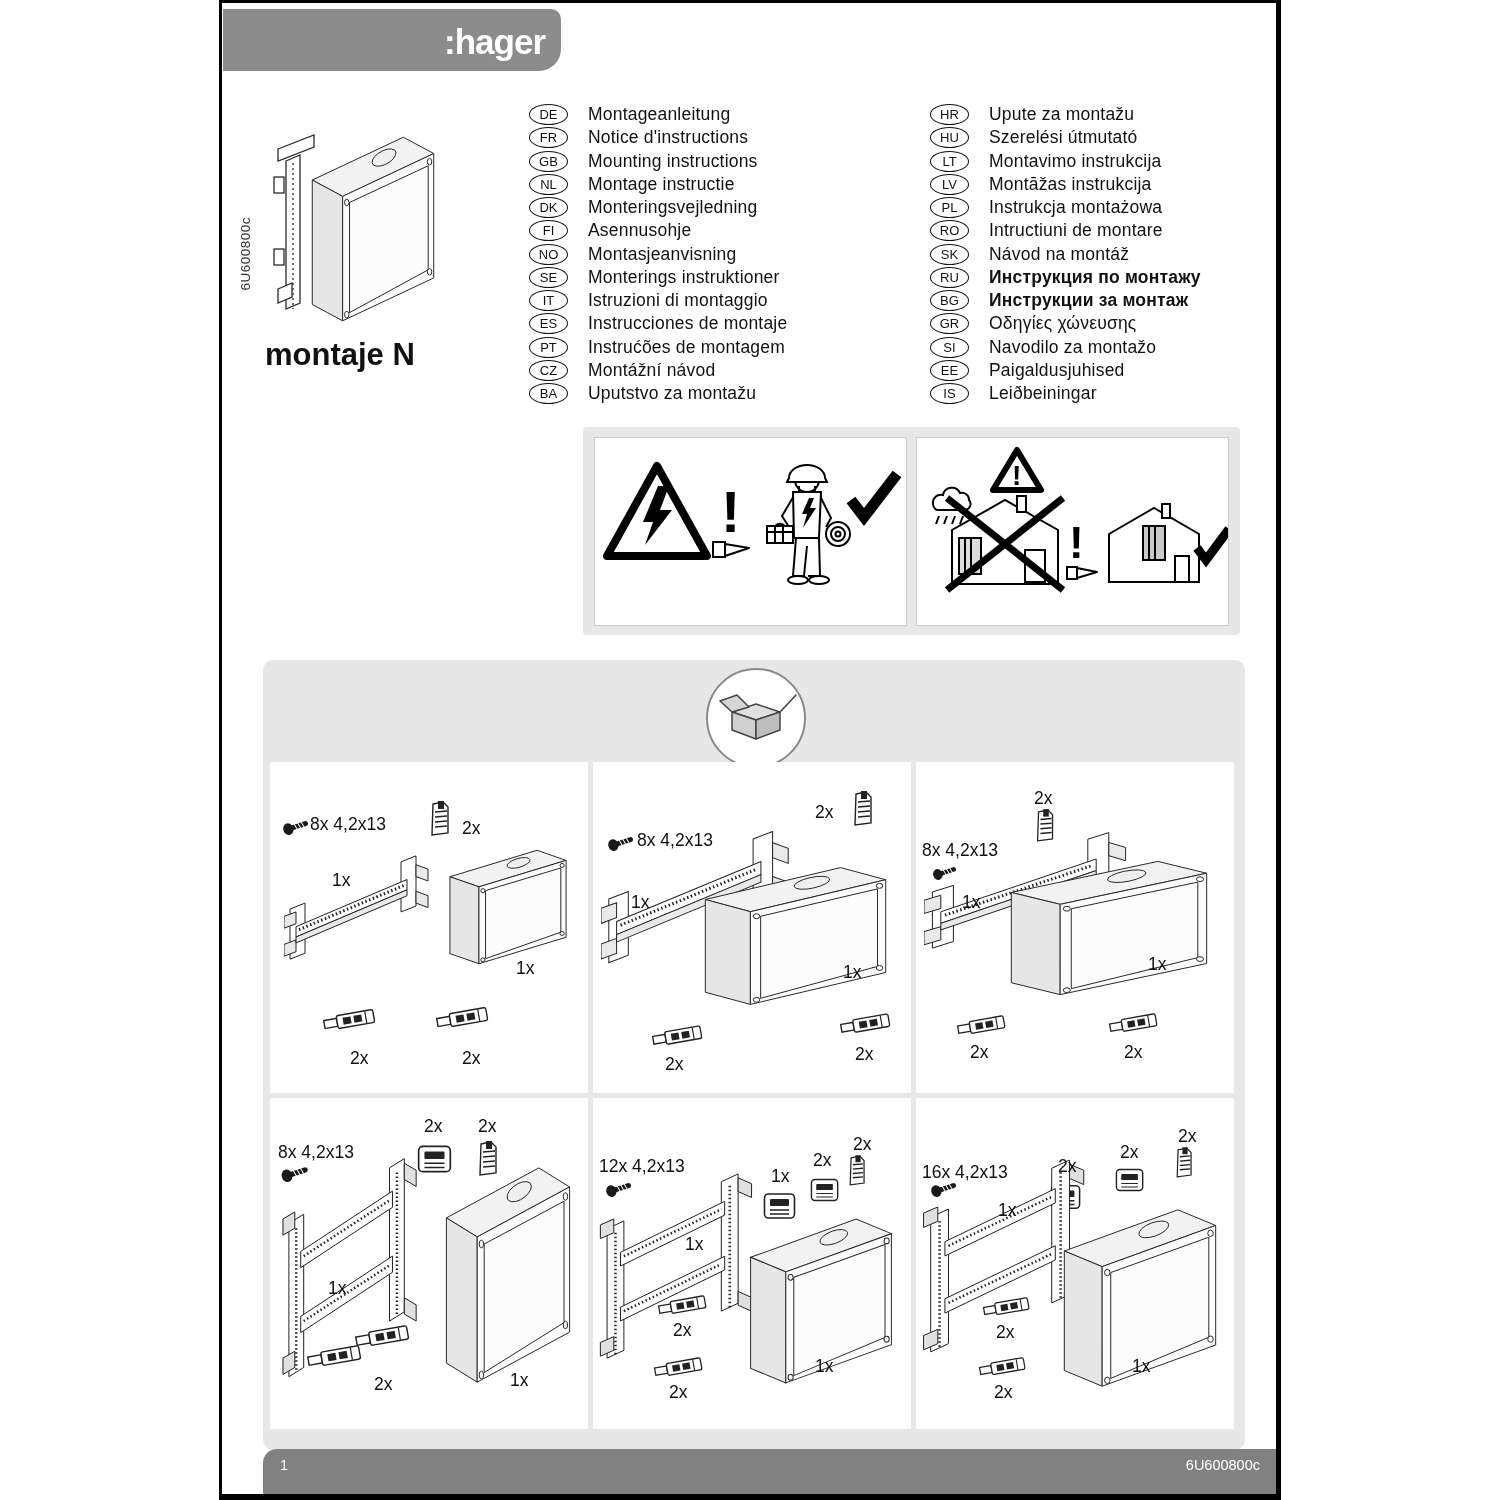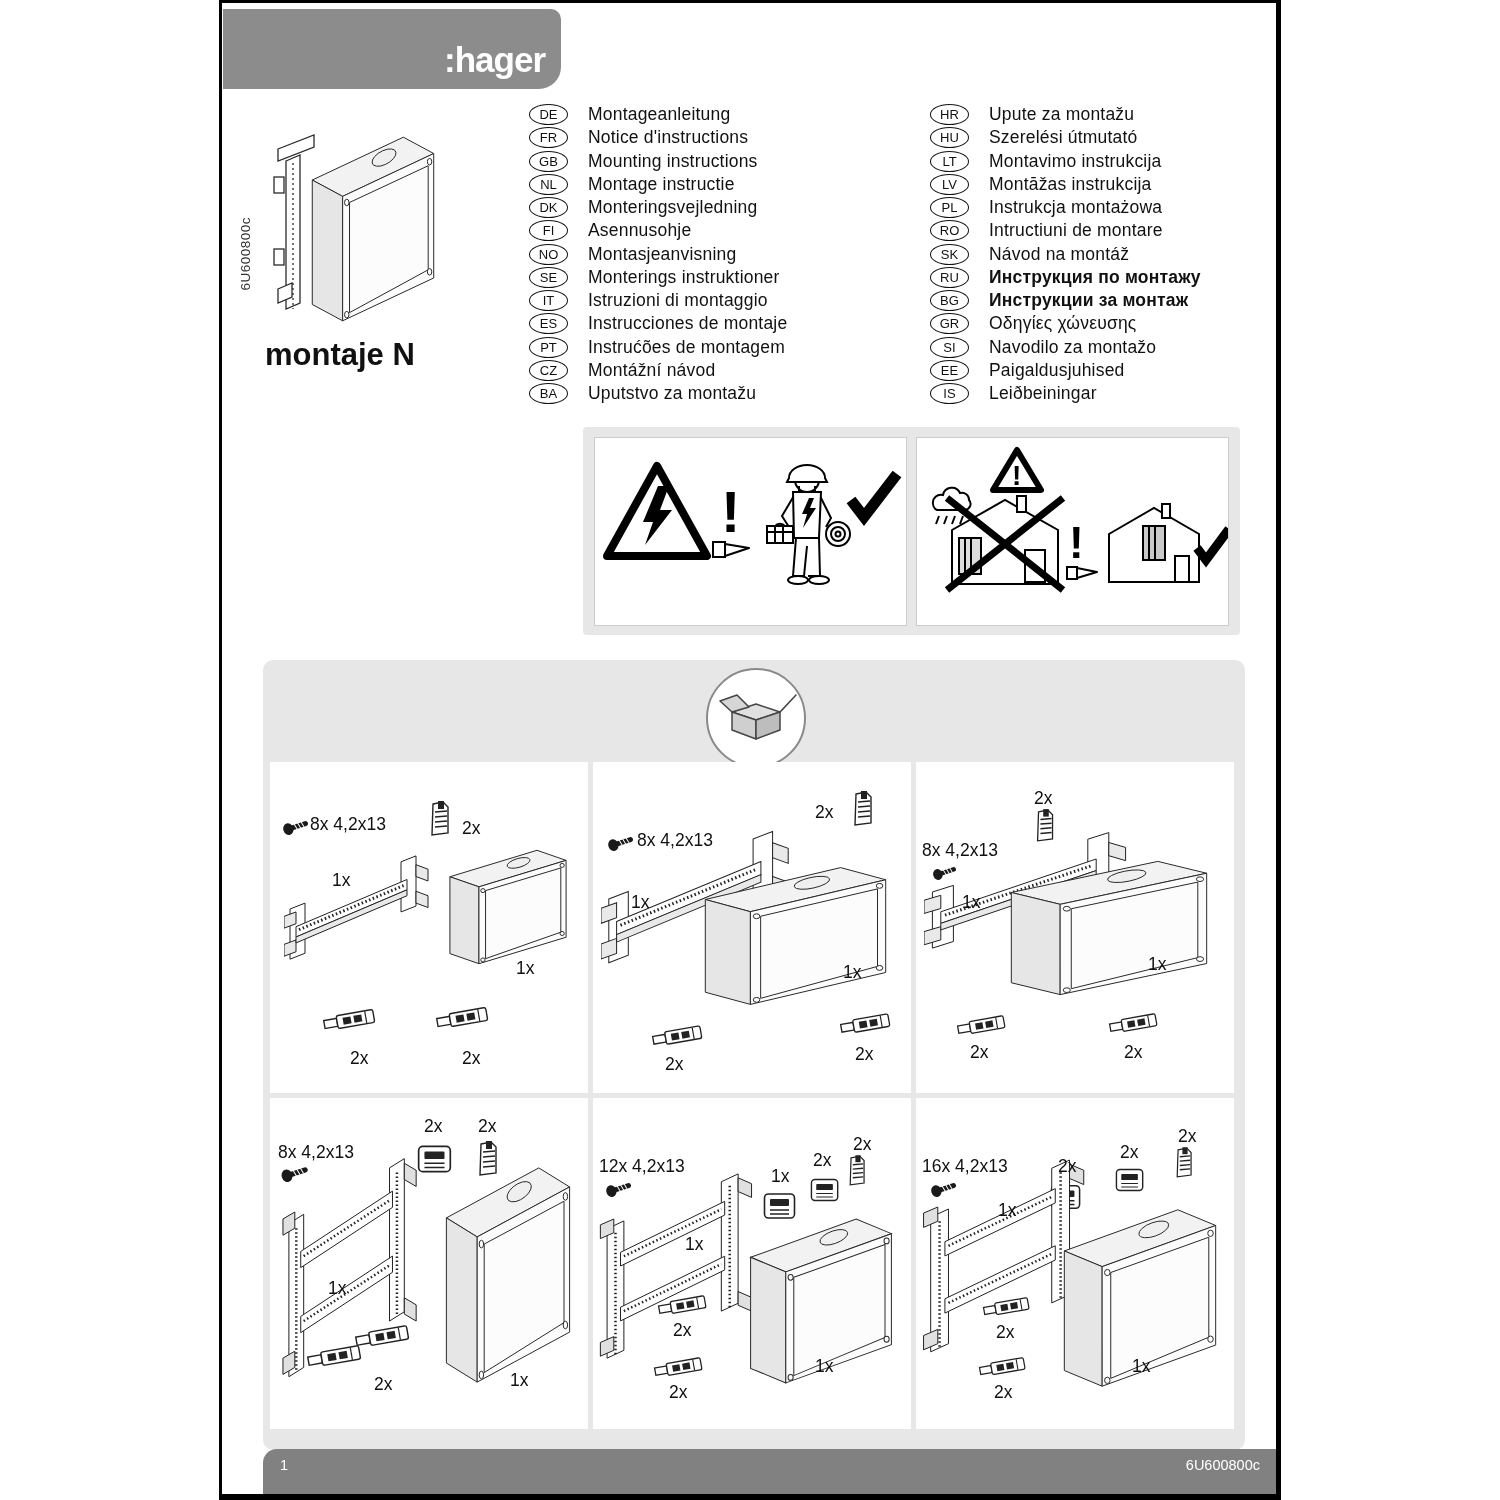--- a/index.html
+++ b/index.html
@@ -3,21 +3,21 @@
 <meta charset="utf-8">
 <style>
   html,body{margin:0;padding:0;background:#fff;}
   body{width:1500px;height:1500px;position:relative;overflow:hidden;
        font-family:"Liberation Sans",sans-serif;color:#111;}
   .page{position:absolute;left:219px;top:0;width:1062px;height:1500px;box-sizing:border-box;
         background:#fff;border-left:3px solid #000;border-right:5px solid #000;
         border-top:3px solid #000;border-bottom:6px solid #000;}
   .abs{position:absolute;}
   
-  .brandband{position:absolute;left:1px;top:6px;width:338px;height:80px;background:#8c8c8c;
+  .brandband{position:absolute;left:1px;top:6px;width:338px;height:62px;background:#8c8c8c;
              border-radius:0 10px 22px 0;}
   .brandtext{position:absolute;right:16px;bottom:9px;font-size:35px;font-weight:bold;color:#fff;
              letter-spacing:-1px;}
   
   .vertcode{position:absolute;left:16px;top:214px;font-size:13.5px;color:#333;
             writing-mode:vertical-rl;transform:rotate(180deg);letter-spacing:.5px;}
   .prodname{position:absolute;left:43px;top:334px;font-size:31px;font-weight:bold;}
   
   .lang-col{position:absolute;top:100px;width:345px;}
   .lang-col.l{left:307px;} .lang-col.r{left:708px;}
@@ -421,21 +421,21 @@
       <svg class="art" width="318" height="331" viewBox="0 0 318 331">
         <use href="#g-screw" x="14" y="82" width="26" height="18"></use>
         <use href="#g-part" x="132" y="84" width="36" height="30"></use>
         <use href="#g-part" x="198" y="68" width="32" height="28"></use>
         <use href="#g-clip" x="256" y="48" width="26" height="32"></use>
         <use href="#g-frame2" x="4" y="58" width="178" height="204"></use>
         <use href="#g-conn" x="66" y="198" width="50" height="22"></use>
         <use href="#g-conn" x="62" y="258" width="50" height="22"></use>
         <use href="#g-cover" x="138" y="102" width="172" height="196"></use>
       </svg>
-      <span class="plabel" style="left:6px;top:58px">16x 4,2x13</span>
+      <span class="plabel" style="left:6px;top:64px">16x 4,2x13</span>
       <span class="plabel" style="left:142px;top:58px">2x</span>
       <span class="plabel" style="left:204px;top:44px">2x</span>
       <span class="plabel" style="left:262px;top:28px">2x</span>
       <span class="plabel" style="left:82px;top:102px">1x</span>
       <span class="plabel" style="left:80px;top:224px">2x</span>
       <span class="plabel" style="left:78px;top:284px">2x</span>
       <span class="plabel" style="left:216px;top:258px">1x</span>
     </div>
   </div>
 

